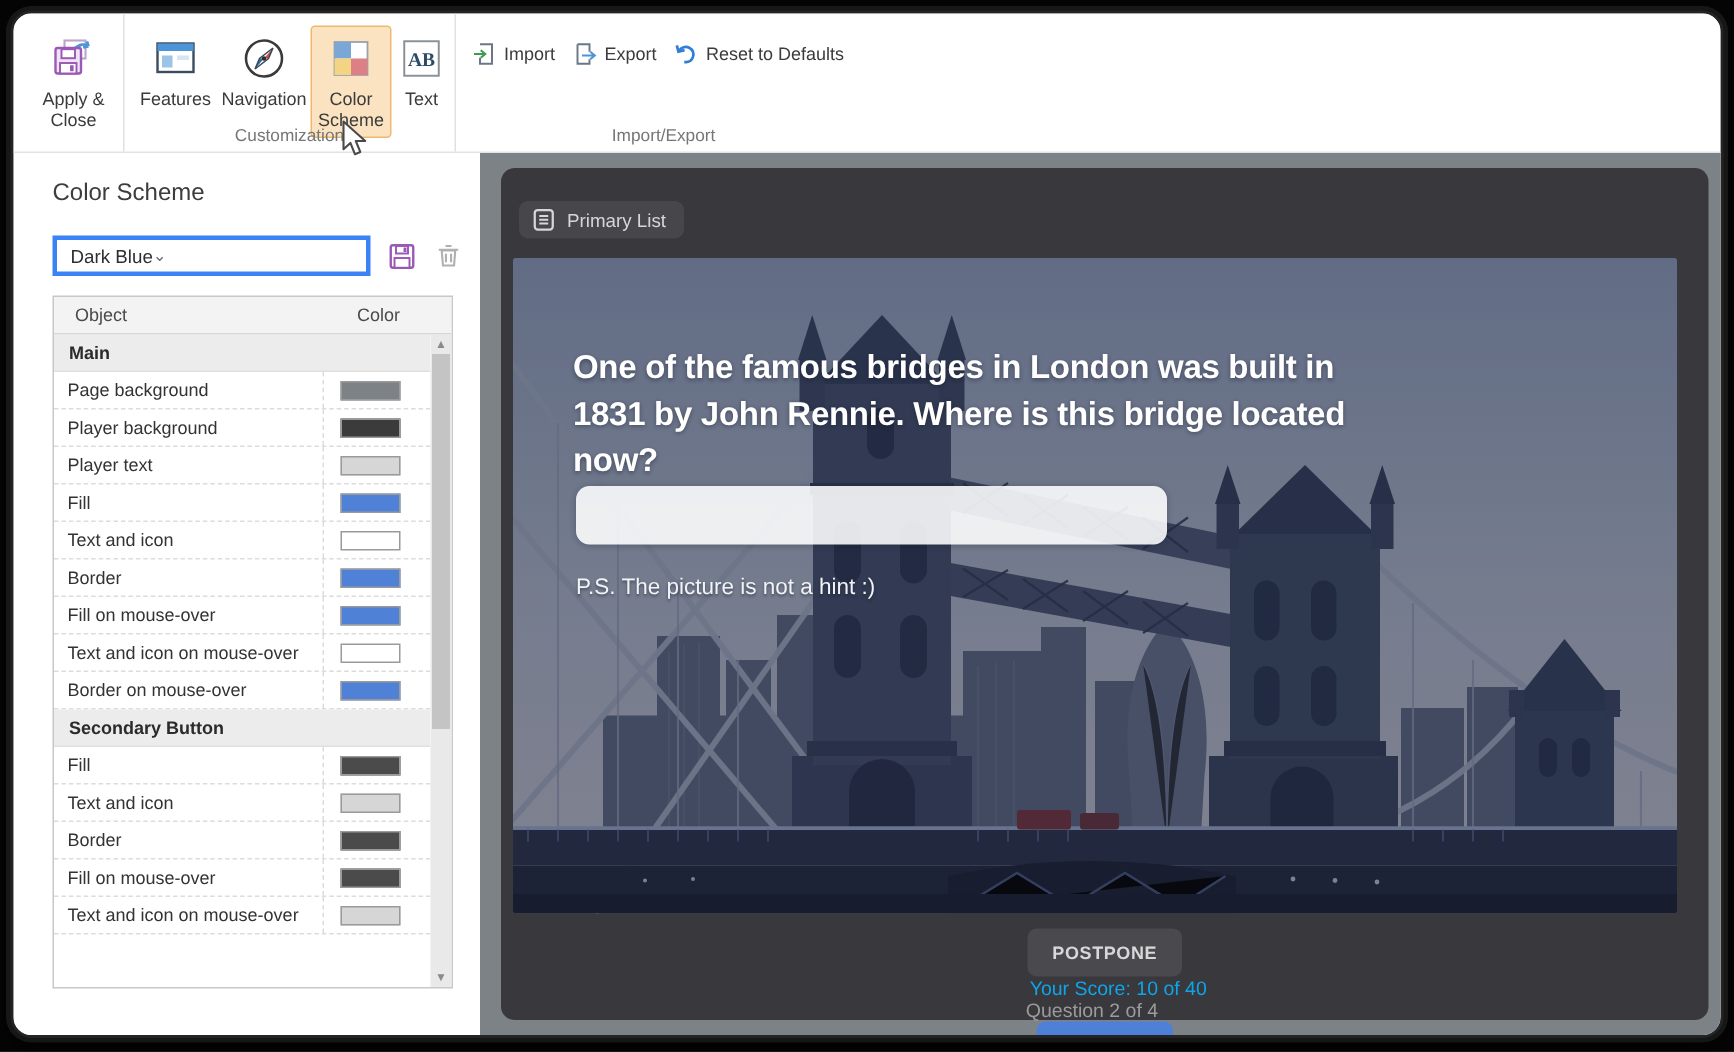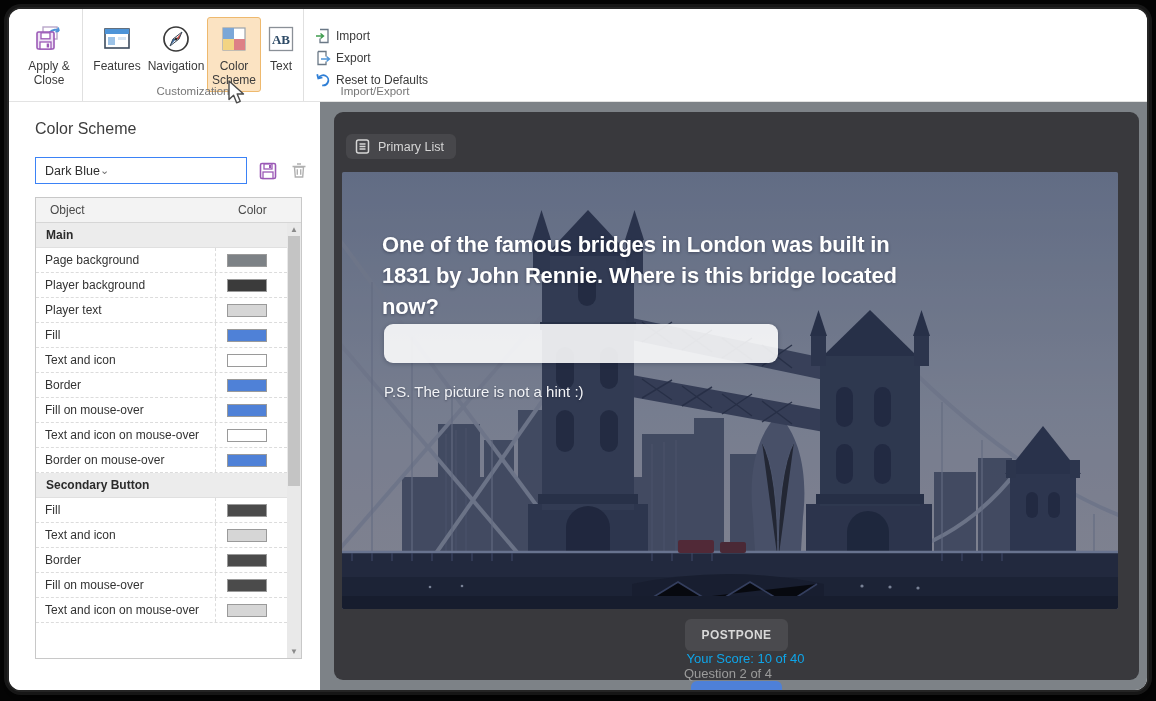--- a/index.html
+++ b/index.html
@@ -17,30 +17,30 @@
   
   .ribbon { height:93px; background:#fff; border-bottom:1px solid #e3e3e3; display:flex; position:relative; flex-shrink:0; }
   .rgroup { position:relative; display:flex; align-items:flex-start; padding:8px 6px 0 6px; }
   .rgroup + .rgroup { border-left:1px solid #e0e0e0; }
   .rgroup-label { position:absolute; bottom:4px; left:0; right:0; text-align:center; font-size:11.5px; color:#767676; }
   .rbtn { display:flex; flex-direction:column; align-items:center; width:58px; padding:4px 2px; border-radius:3px; border:1px solid transparent; cursor:default; }
   .rbtn .ricon { width:34px; height:34px; display:flex; align-items:center; justify-content:center; }
   .rbtn .rlabel { font-size:12px; color:#3b3b3b; text-align:center; line-height:14px; margin-top:3px; }
   .rbtn.selected { background:#fbe3c2; border-color:#eeb96e; }
   .rbtn-wide { width:62px; }
-  .stackgroup { display:flex; flex-direction:column; gap:3px; padding-top:9px; }
+  .stackgroup { display:flex; gap:3px; padding-top:9px; }
   .stackbtn { display:flex; align-items:center; gap:5px; padding:1px 4px; font-size:12px; color:#3b3b3b; }
   .stackbtn .sicon { width:17px; height:17px; display:flex; align-items:center; justify-content:center; }
 
   
   .content { flex:1; display:flex; overflow:hidden; }
   .left-panel { width:311px; background:#fff; flex-shrink:0; padding:18px 0 0 26px; }
   .panel-title { font-size:16px; color:#3d3d3d; }
   .scheme-row { display:flex; align-items:center; margin-top:19px; gap:11px; }
-  .scheme-select { width:212px; height:27px; border:1px solid #3b82f6; background:#fff; display:flex; align-items:center; padding:0 8px 0 9px; font-size:12.5px; color:#2e2e2e; }
+  .scheme-select { width:212px; height:27px; border:3px solid #3b82f6; background:#fff; display:flex; align-items:center; padding:0 8px 0 9px; font-size:12.5px; color:#2e2e2e; }
   .chev { color:#6f6f6f; font-size:11px; }
   .icon-btn { width:20px; height:20px; display:flex; align-items:center; justify-content:center; }
 
   
   .color-table { width:267px; margin-top:13px; border:1px solid #c8c8c8; height:462px; position:relative; font-size:12px; overflow:hidden; }
   .thead { display:flex; height:25px; background:#f3f3f3; border-bottom:1px solid #d6d6d6; align-items:center; color:#4a4a4a; }
   .th-object { width:194px; padding-left:14px; }
   .th-color { padding-left:8px; }
   .tbody { position:absolute; top:25px; left:0; right:14px; bottom:0; overflow:hidden; }
   .trow { display:flex; align-items:center; height:25px; border-bottom:1px dashed #dcdcdc; color:#333; }

